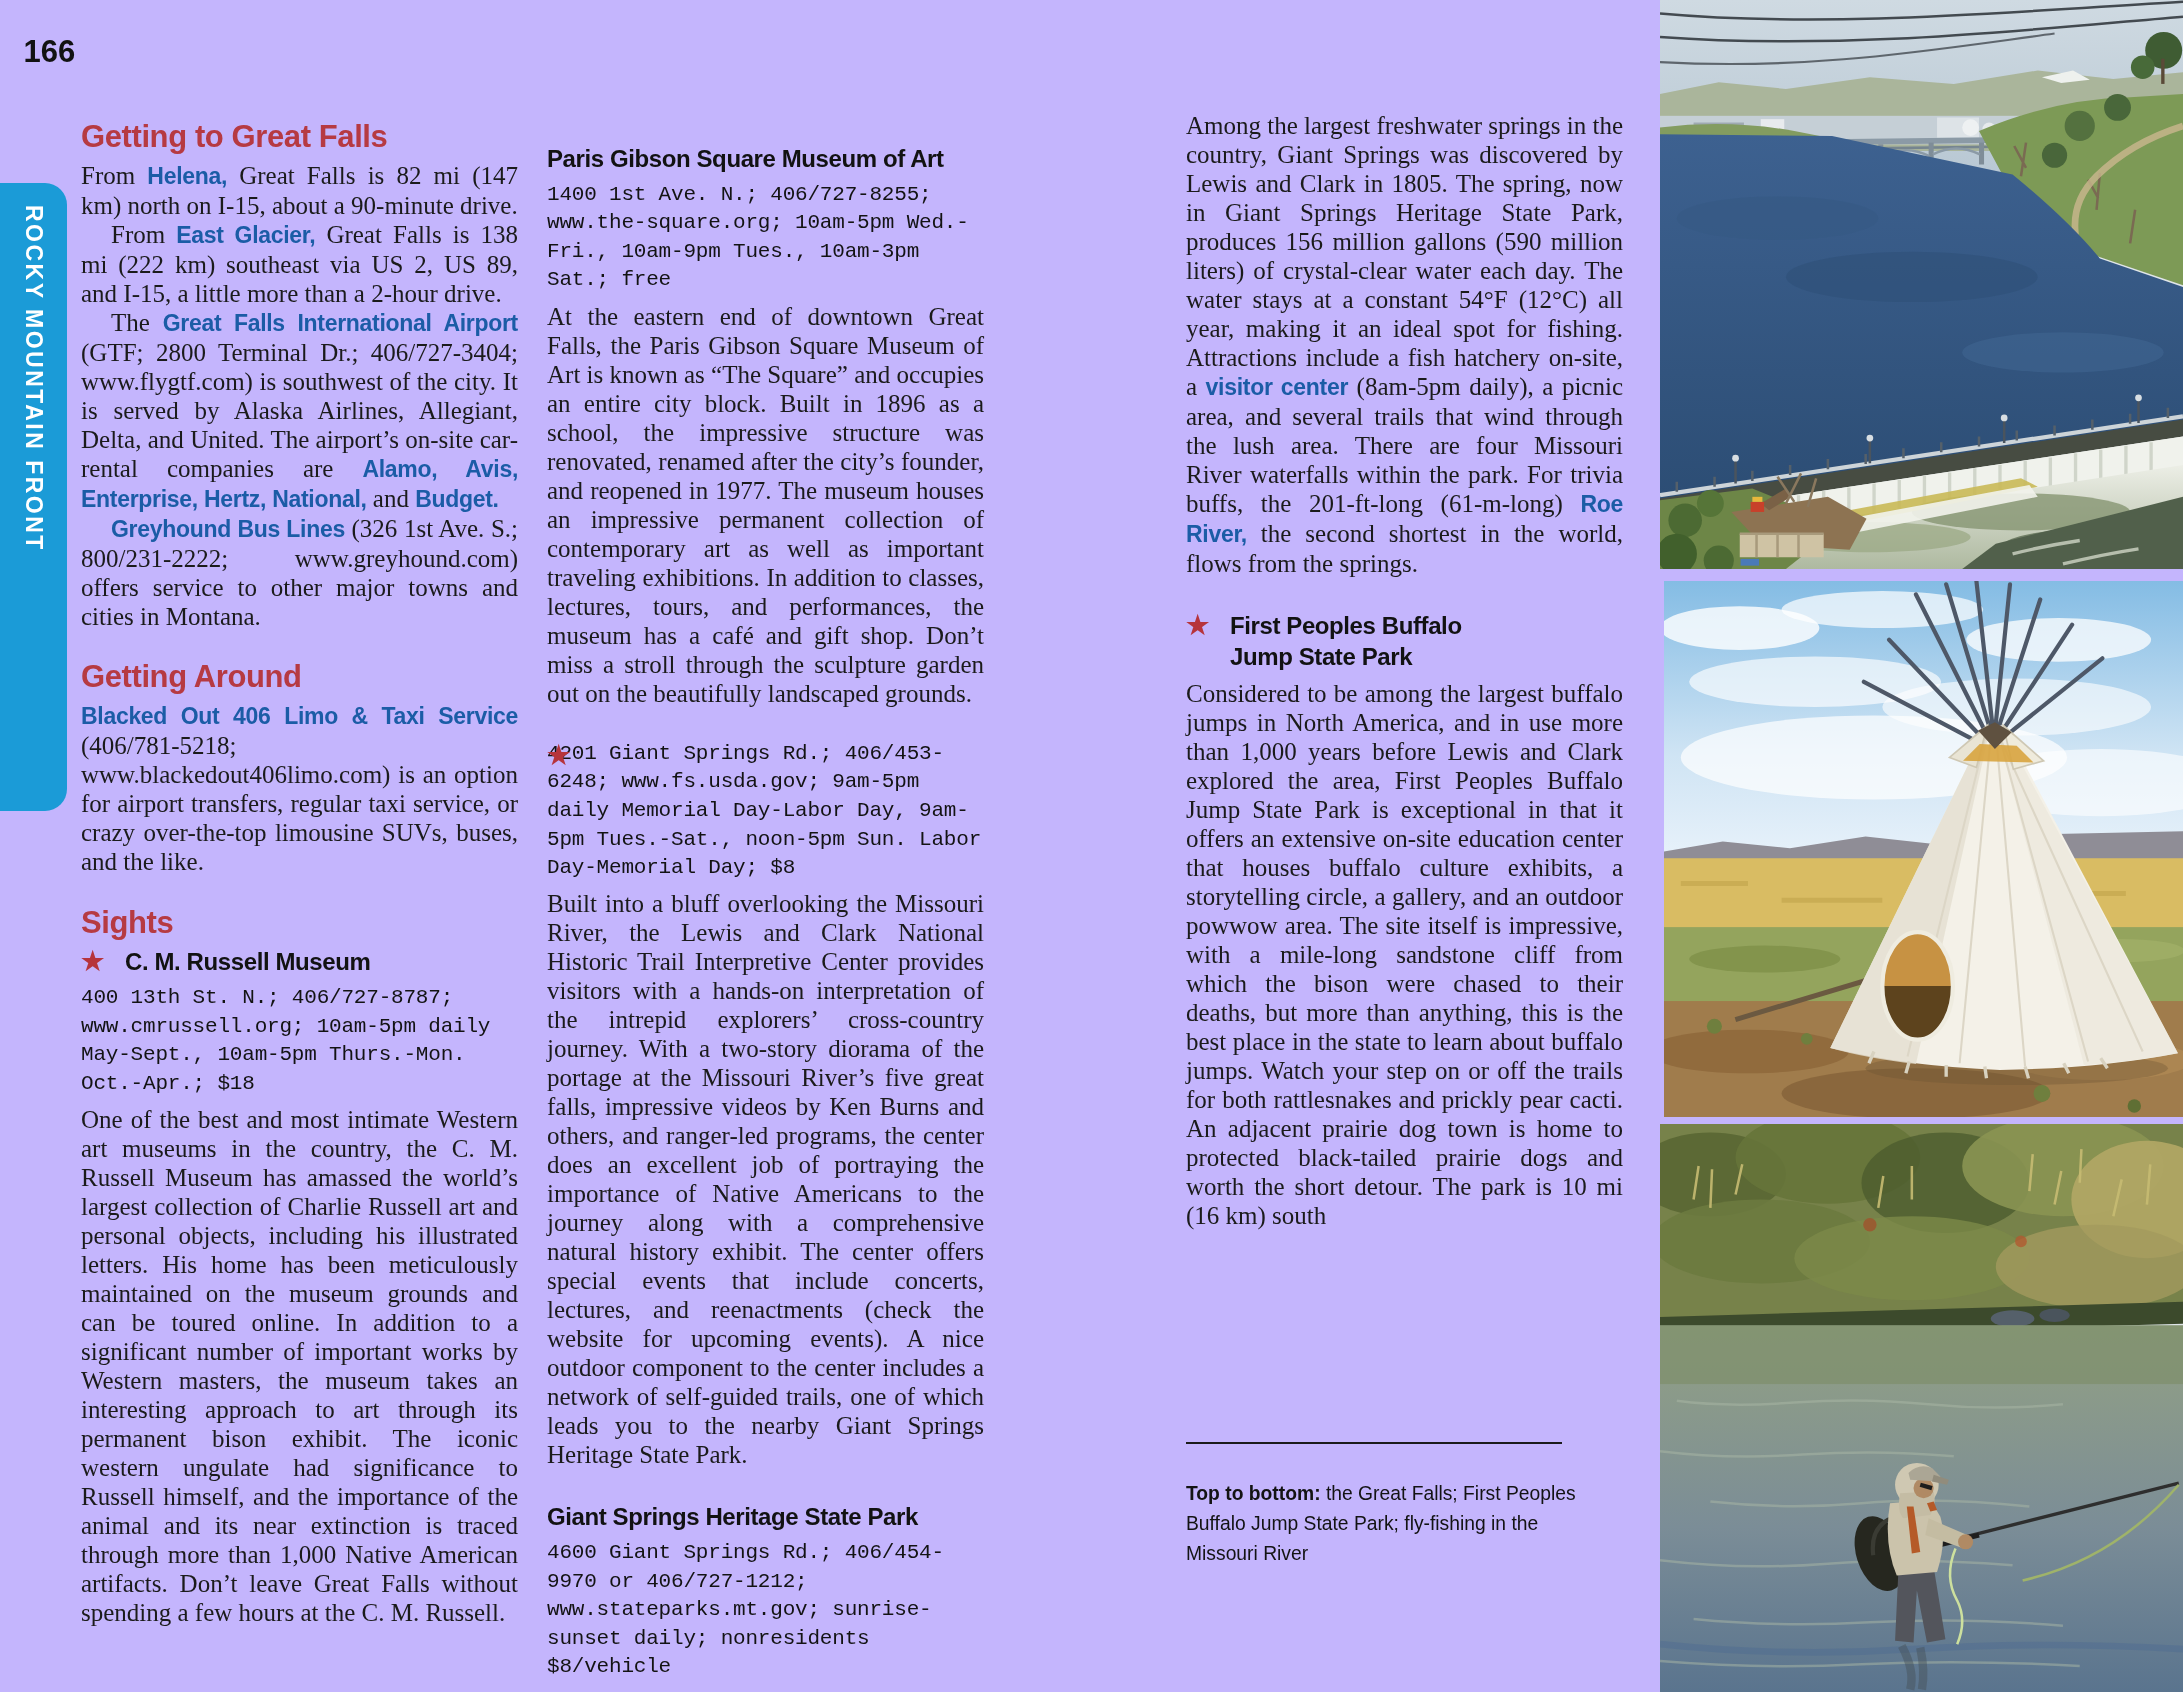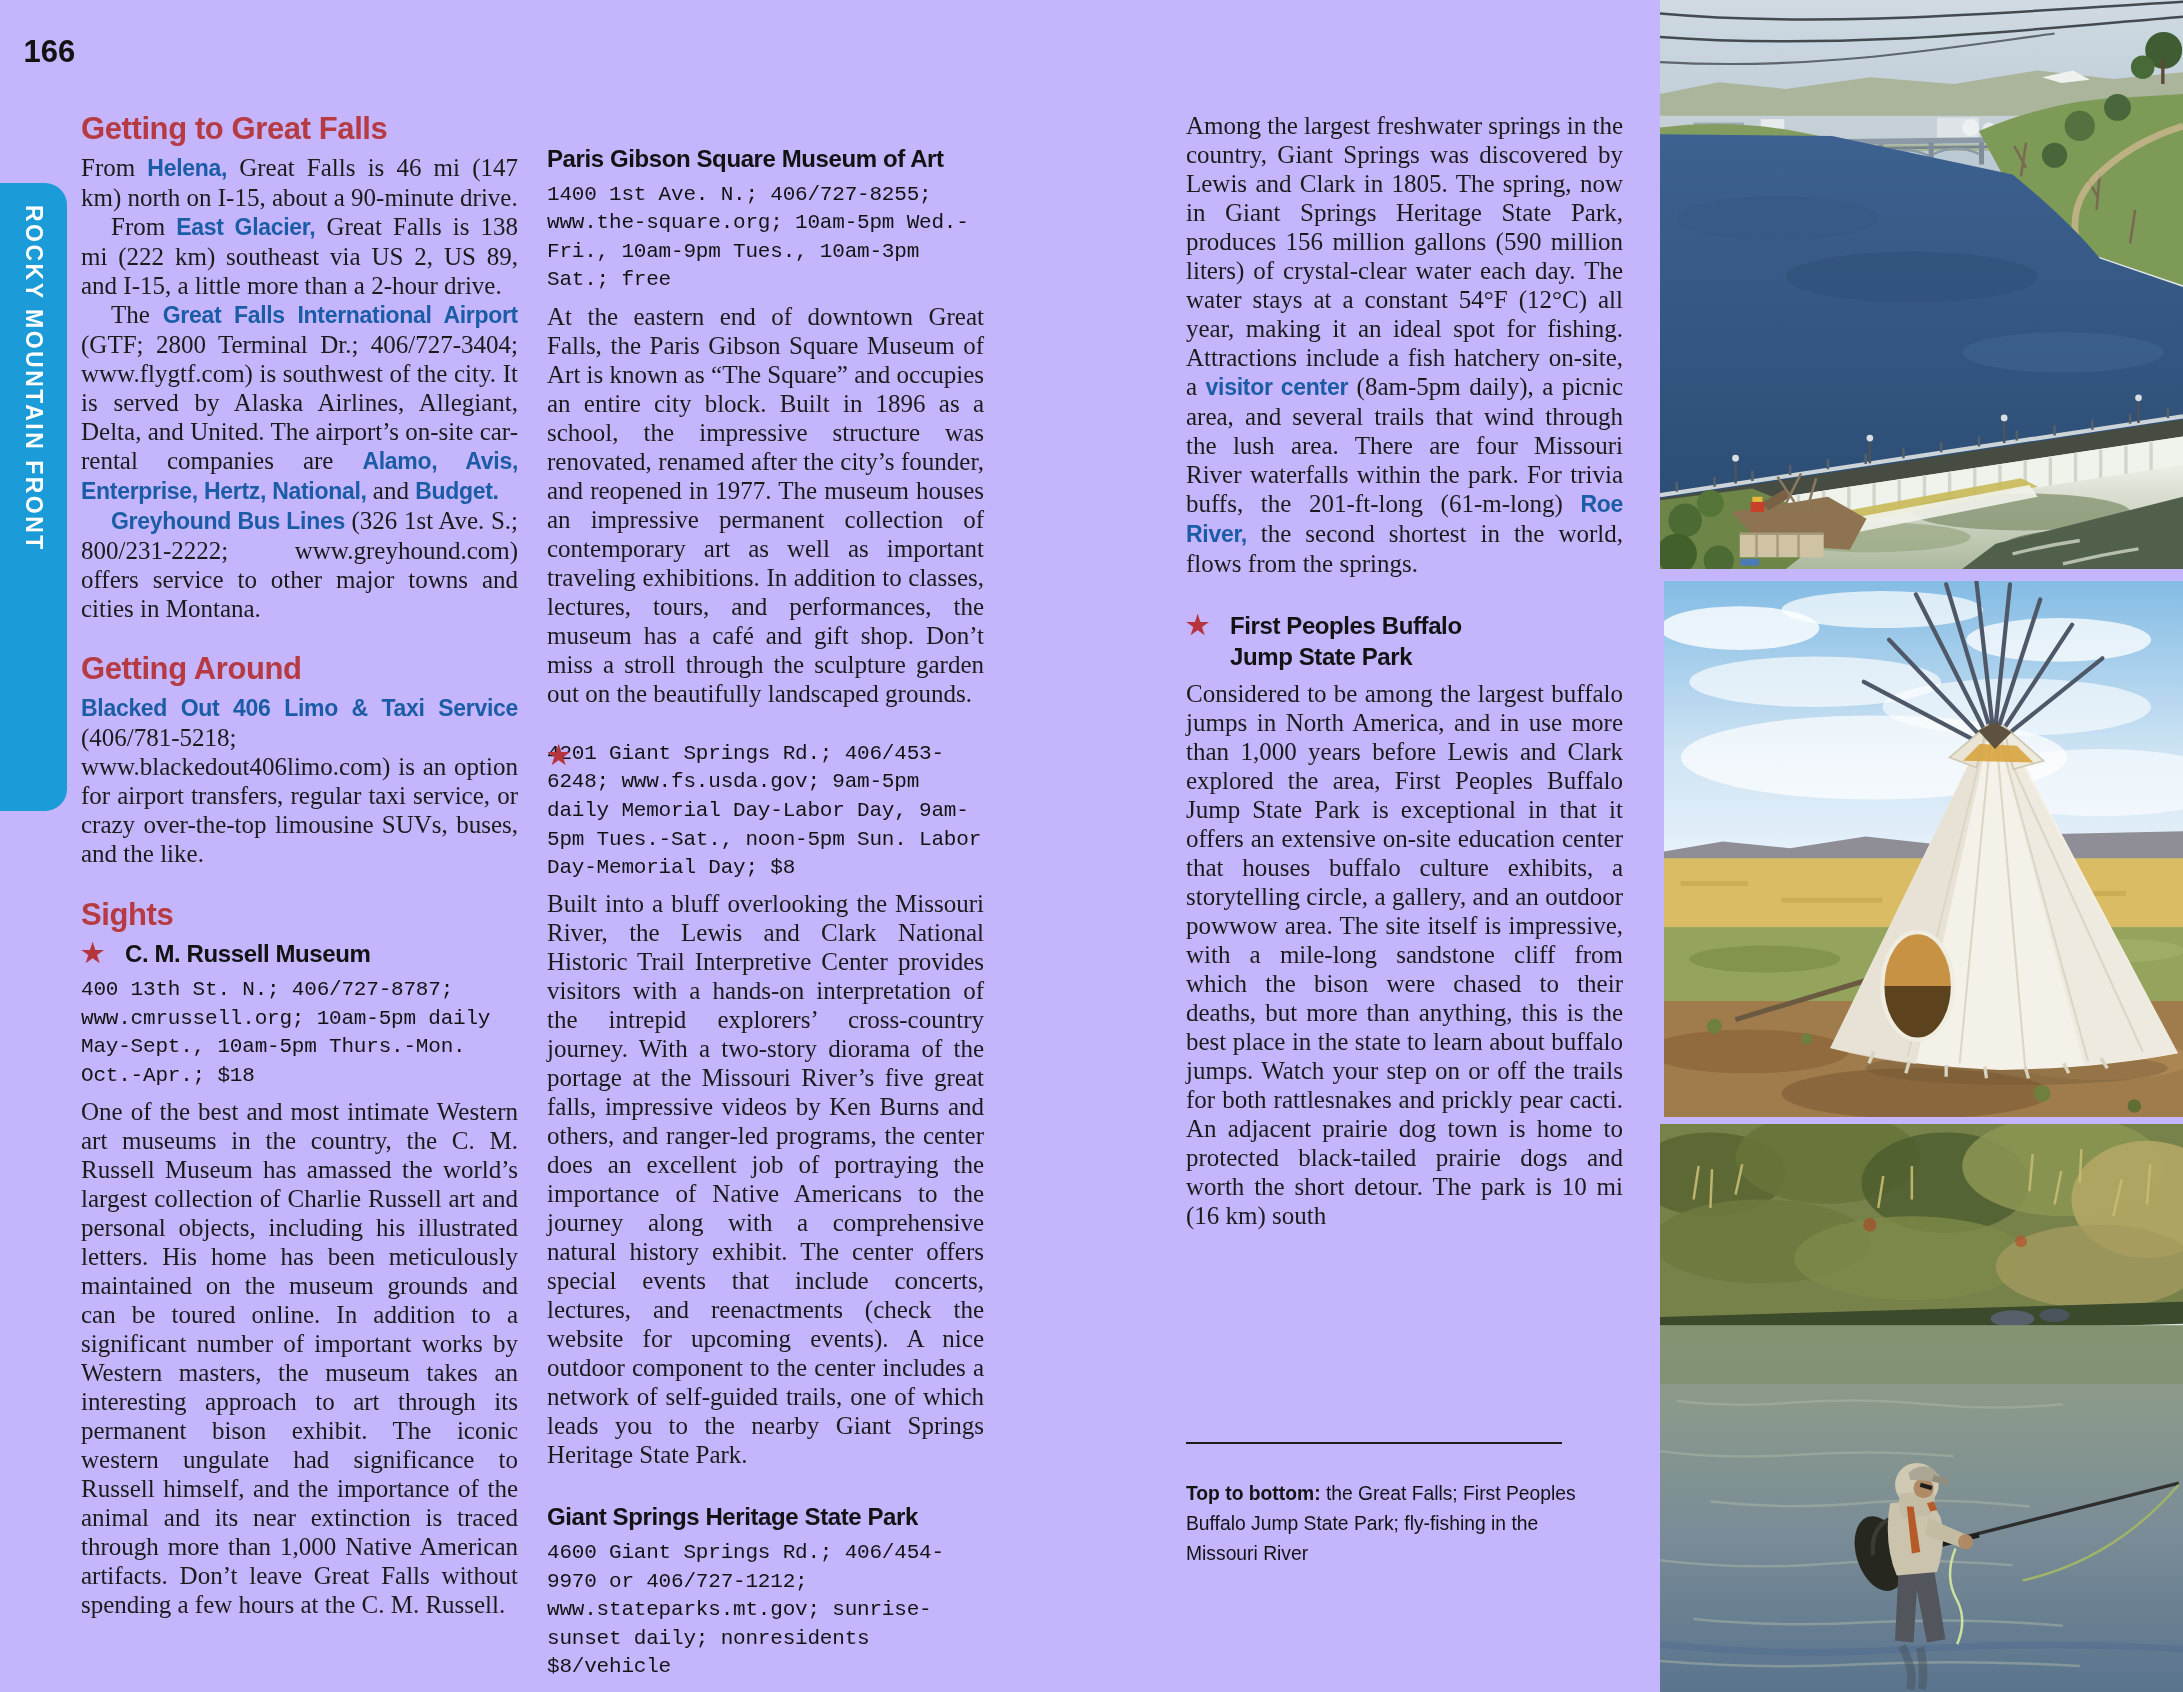--- a/index.html
+++ b/index.html
@@ -9,21 +9,21 @@
         font-weight:bold;font-size:31px;color:#121212;}
   .tab{position:absolute;left:0;top:183px;width:67px;height:628px;background:var(--tab-blue,#1b9bd7);
         border-radius:0 22px 22px 0;display:flex;justify-content:center;}
   .tab .vtext{writing-mode:vertical-rl;text-orientation:mixed;color:#fff;
         font-family:"Liberation Sans",sans-serif;font-weight:bold;font-size:23px;
         letter-spacing:2.5px;padding-top:22px;}
   .col{position:absolute;top:111px;width:437px;}
   #c1{left:81px;} #c2{left:547px;} #c3{left:1186px;}
   .h2{font-family:"Liberation Sans",sans-serif;font-weight:bold;font-size:31px;line-height:35px;
         color:var(--heading-red,#b63a42);margin:28.6px 0 6.7px;letter-spacing:-0.4px;}
-  .col .h2:first-child{margin-top:0;}
+  .col .h2:first-child{margin-top:8px;}
   .h2 + .sight{margin-top:1.7px;}
   .sight{font-family:"Liberation Sans",sans-serif;font-weight:bold;font-size:24px;line-height:31px;
         color:#121212;margin:32px 0 6.7px;position:relative;letter-spacing:-0.4px;}
   .sight.with-star{padding-left:44px;}
   .sight .st{position:absolute;left:0;top:0;color:var(--star-red,#b6343c);font-size:26px;}
   .listing{font-family:Liberation Mono, monospace;font-size:21px;line-height:28.6px;
         letter-spacing:-0.2px;margin:1.7px 0 6.7px;color:#131313;}
   p.body{font-size:25px;line-height:29px;text-align:justify;margin:0;}
   p.body.ind{text-indent:30px;}
   .s-link{font-family:"Liberation Sans",sans-serif;font-weight:bold;
@@ -43,21 +43,21 @@
 <div class="page">
 
   <div class="page-num">166</div>
 
   <div class="tab">
     <span class="vtext">ROCKY MOUNTAIN FRONT</span>
   </div>
 
   <div class="col" id="c1">
       <div class="h2">Getting to Great Falls</div>
-      <p class="body"><span>From </span><span class="s-link">Helena,</span><span> Great Falls is 46 mi (147 km) north on I-15, about a 90-minute drive.</span></p>
+      <p class="body"><span>From </span><span class="s-link">Helena,</span><span> Great Falls is 82 mi (147 km) north on I-15, about a 90-minute drive.</span></p>
       <p class="body ind"><span>From </span><span class="s-link">East Glacier,</span><span> Great Falls is 138 mi (222 km) southeast via US 2, US 89, and I-15, a little more than a 2-hour drive.</span></p>
       <p class="body ind"><span>The </span><span class="s-link">Great Falls International Airport</span><span> (GTF; 2800 Terminal Dr.; 406/727-3404; www.flygtf.com) is southwest of the city. It is served by Alaska Airlines, Allegiant, Delta, and United. The airport’s on-site car-rental companies are </span><span class="s-link">Alamo, Avis, Enterprise, Hertz, National,</span><span> and </span><span class="s-link">Budget.</span></p>
       <p class="body ind"><span class="s-link">Greyhound Bus Lines</span><span> (326 1st Ave. S.; 800/231-2222; www.greyhound.com) offers service to other major towns and cities in Montana.</span></p>
       <div class="h2">Getting Around</div>
       <p class="body"><span class="s-link">Blacked Out 406 Limo &amp; Taxi Service</span><span> (406/781-5218; www.blackedout406limo.com) is an option for airport transfers, regular taxi service, or crazy over-the-top limousine SUVs, buses, and the like.</span></p>
       <div class="h2">Sights</div>
       <div class="sight with-star"><span class="st">★</span><span class="tl">C. M. Russell Museum</span></div>
       <div class="listing">400 13th St. N.; 406/727-8787; www.cmrussell.org; 10am-5pm daily May-Sept., 10am-5pm Thurs.-Mon. Oct.-Apr.; $18</div>
       <p class="body"><span>One of the best and most intimate Western art museums in the country, the C. M. Russell Museum has amassed the world’s largest collection of Charlie Russell art and personal objects, including his illustrated letters. His home has been meticulously maintained on the museum grounds and can be toured online. In addition to a significant number of important works by Western masters, the museum takes an interesting approach to art through its permanent bison exhibit. The iconic western ungulate had significance to Russell himself, and the importance of the animal and its near extinction is traced through more than 1,000 Native American artifacts. Don’t leave Great Falls without spending a few hours at the C. M. Russell.</span></p>
     </div>

